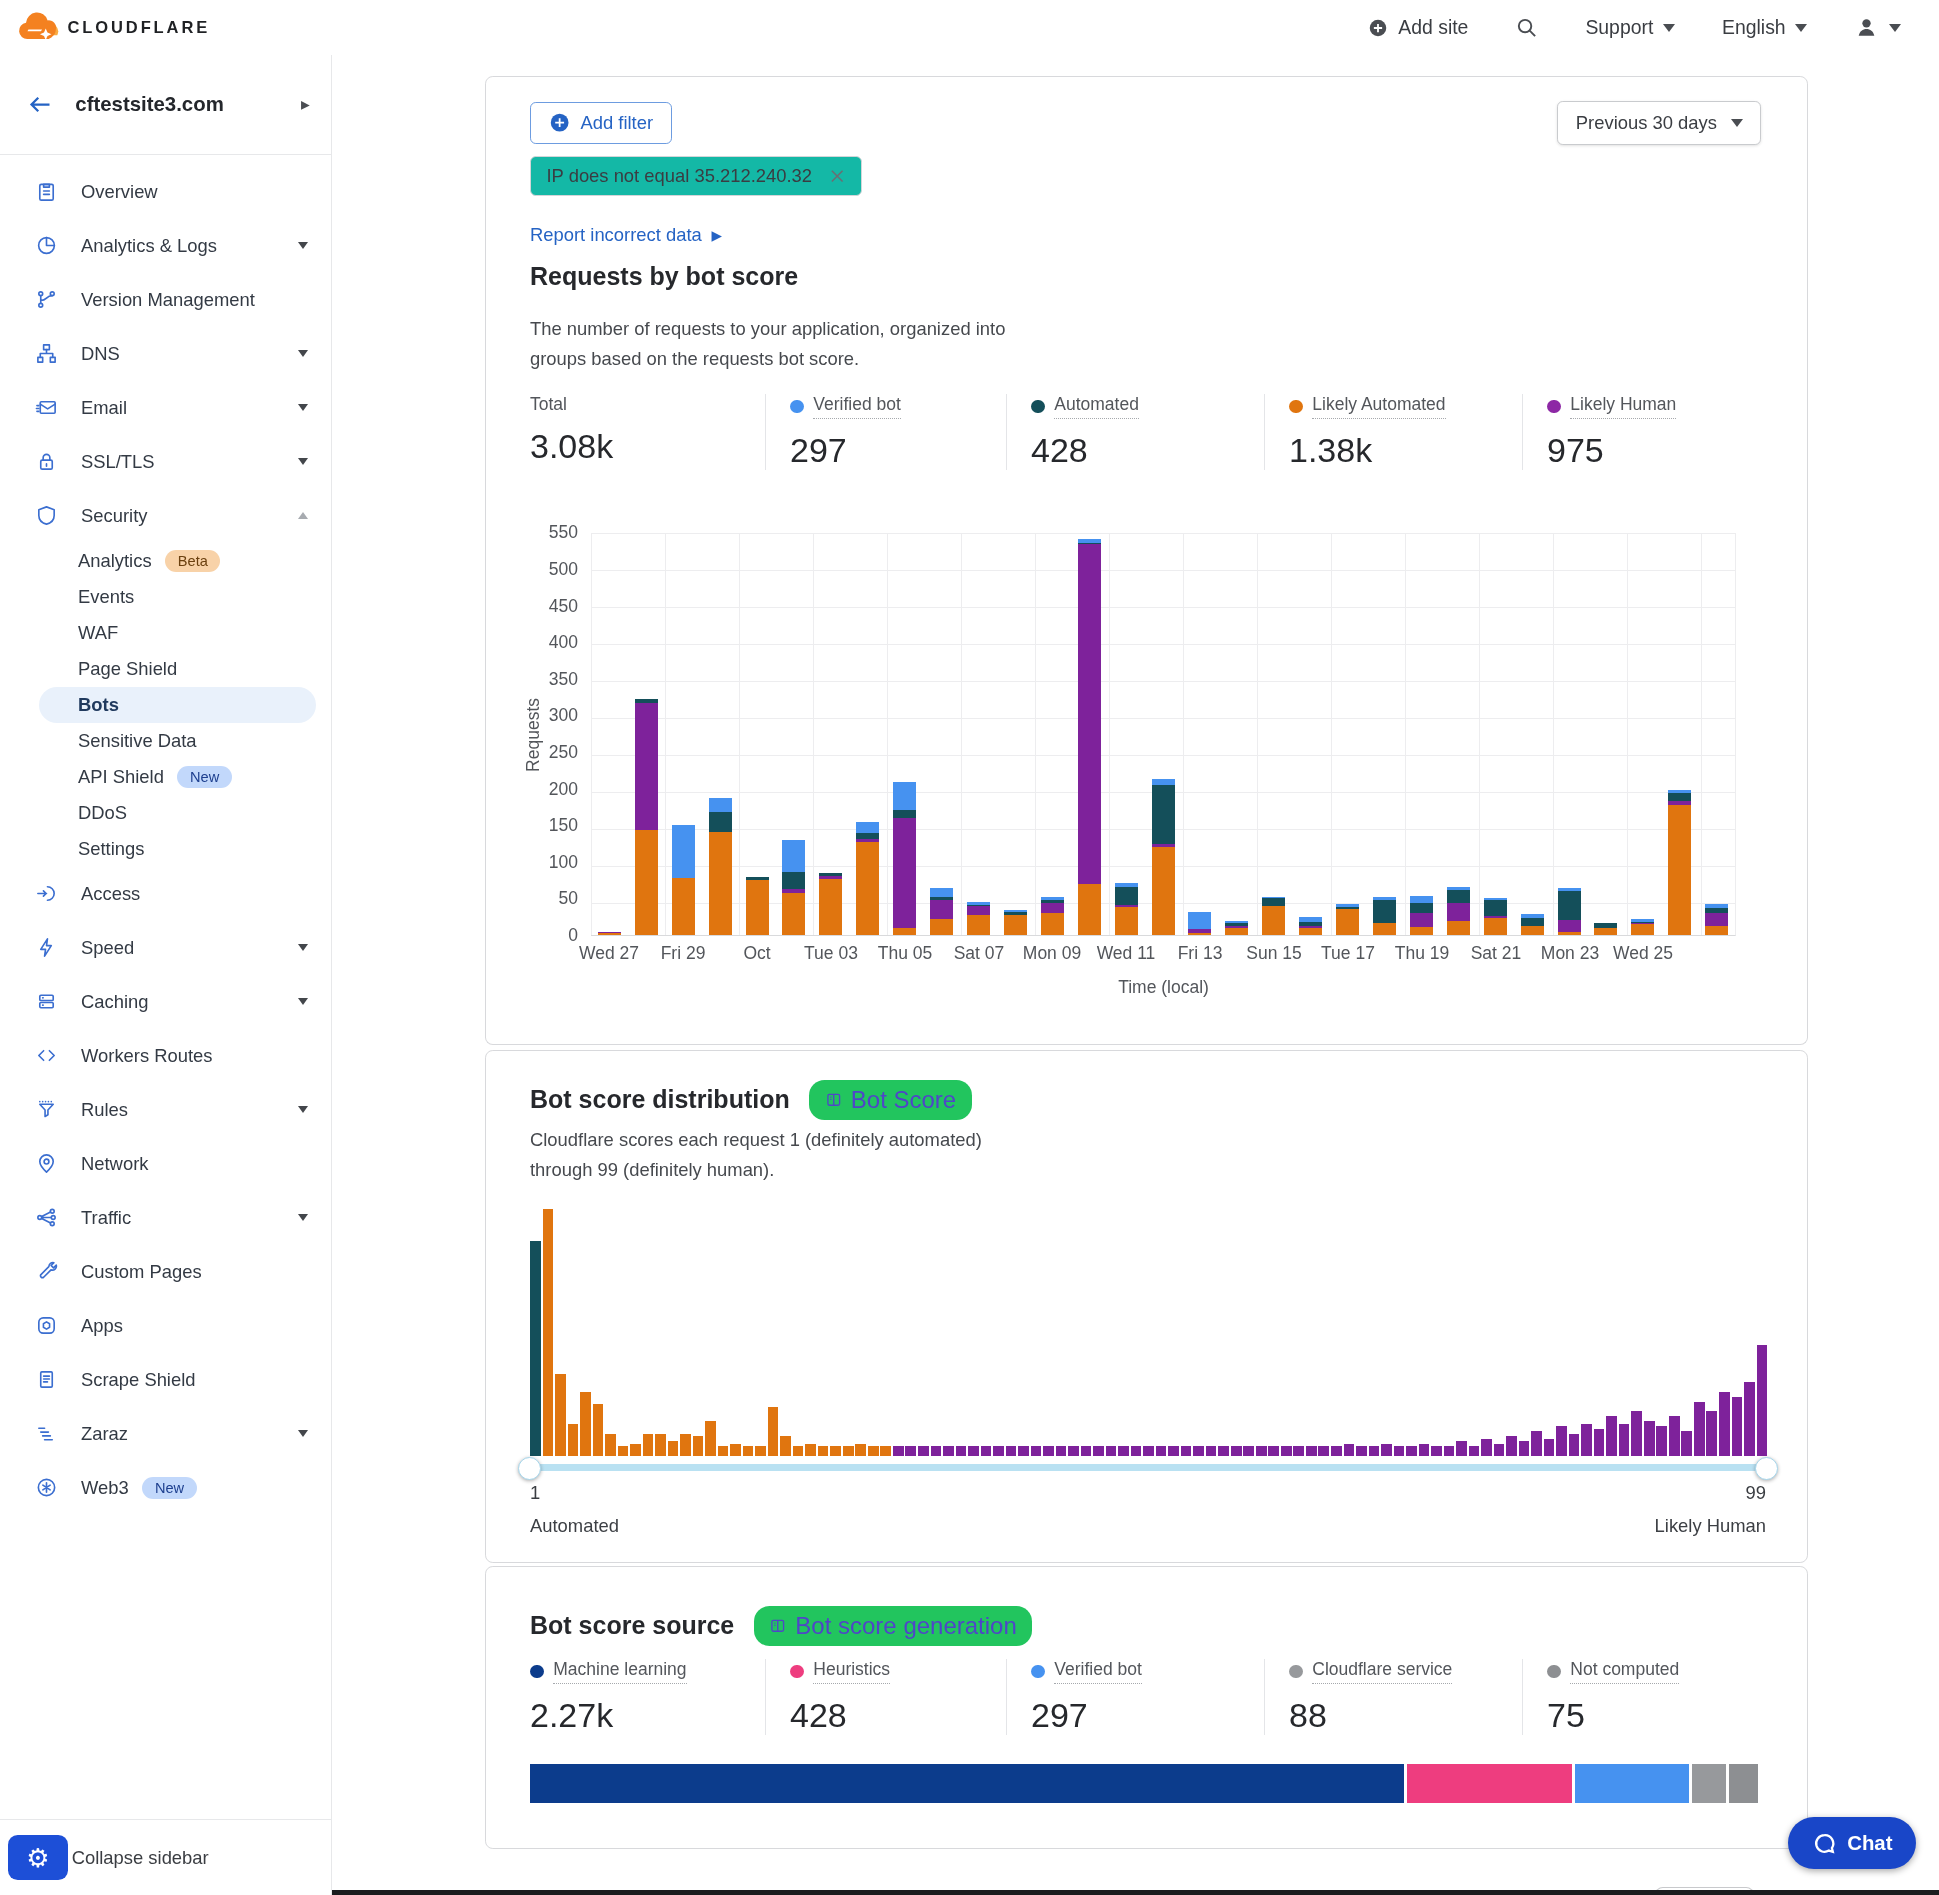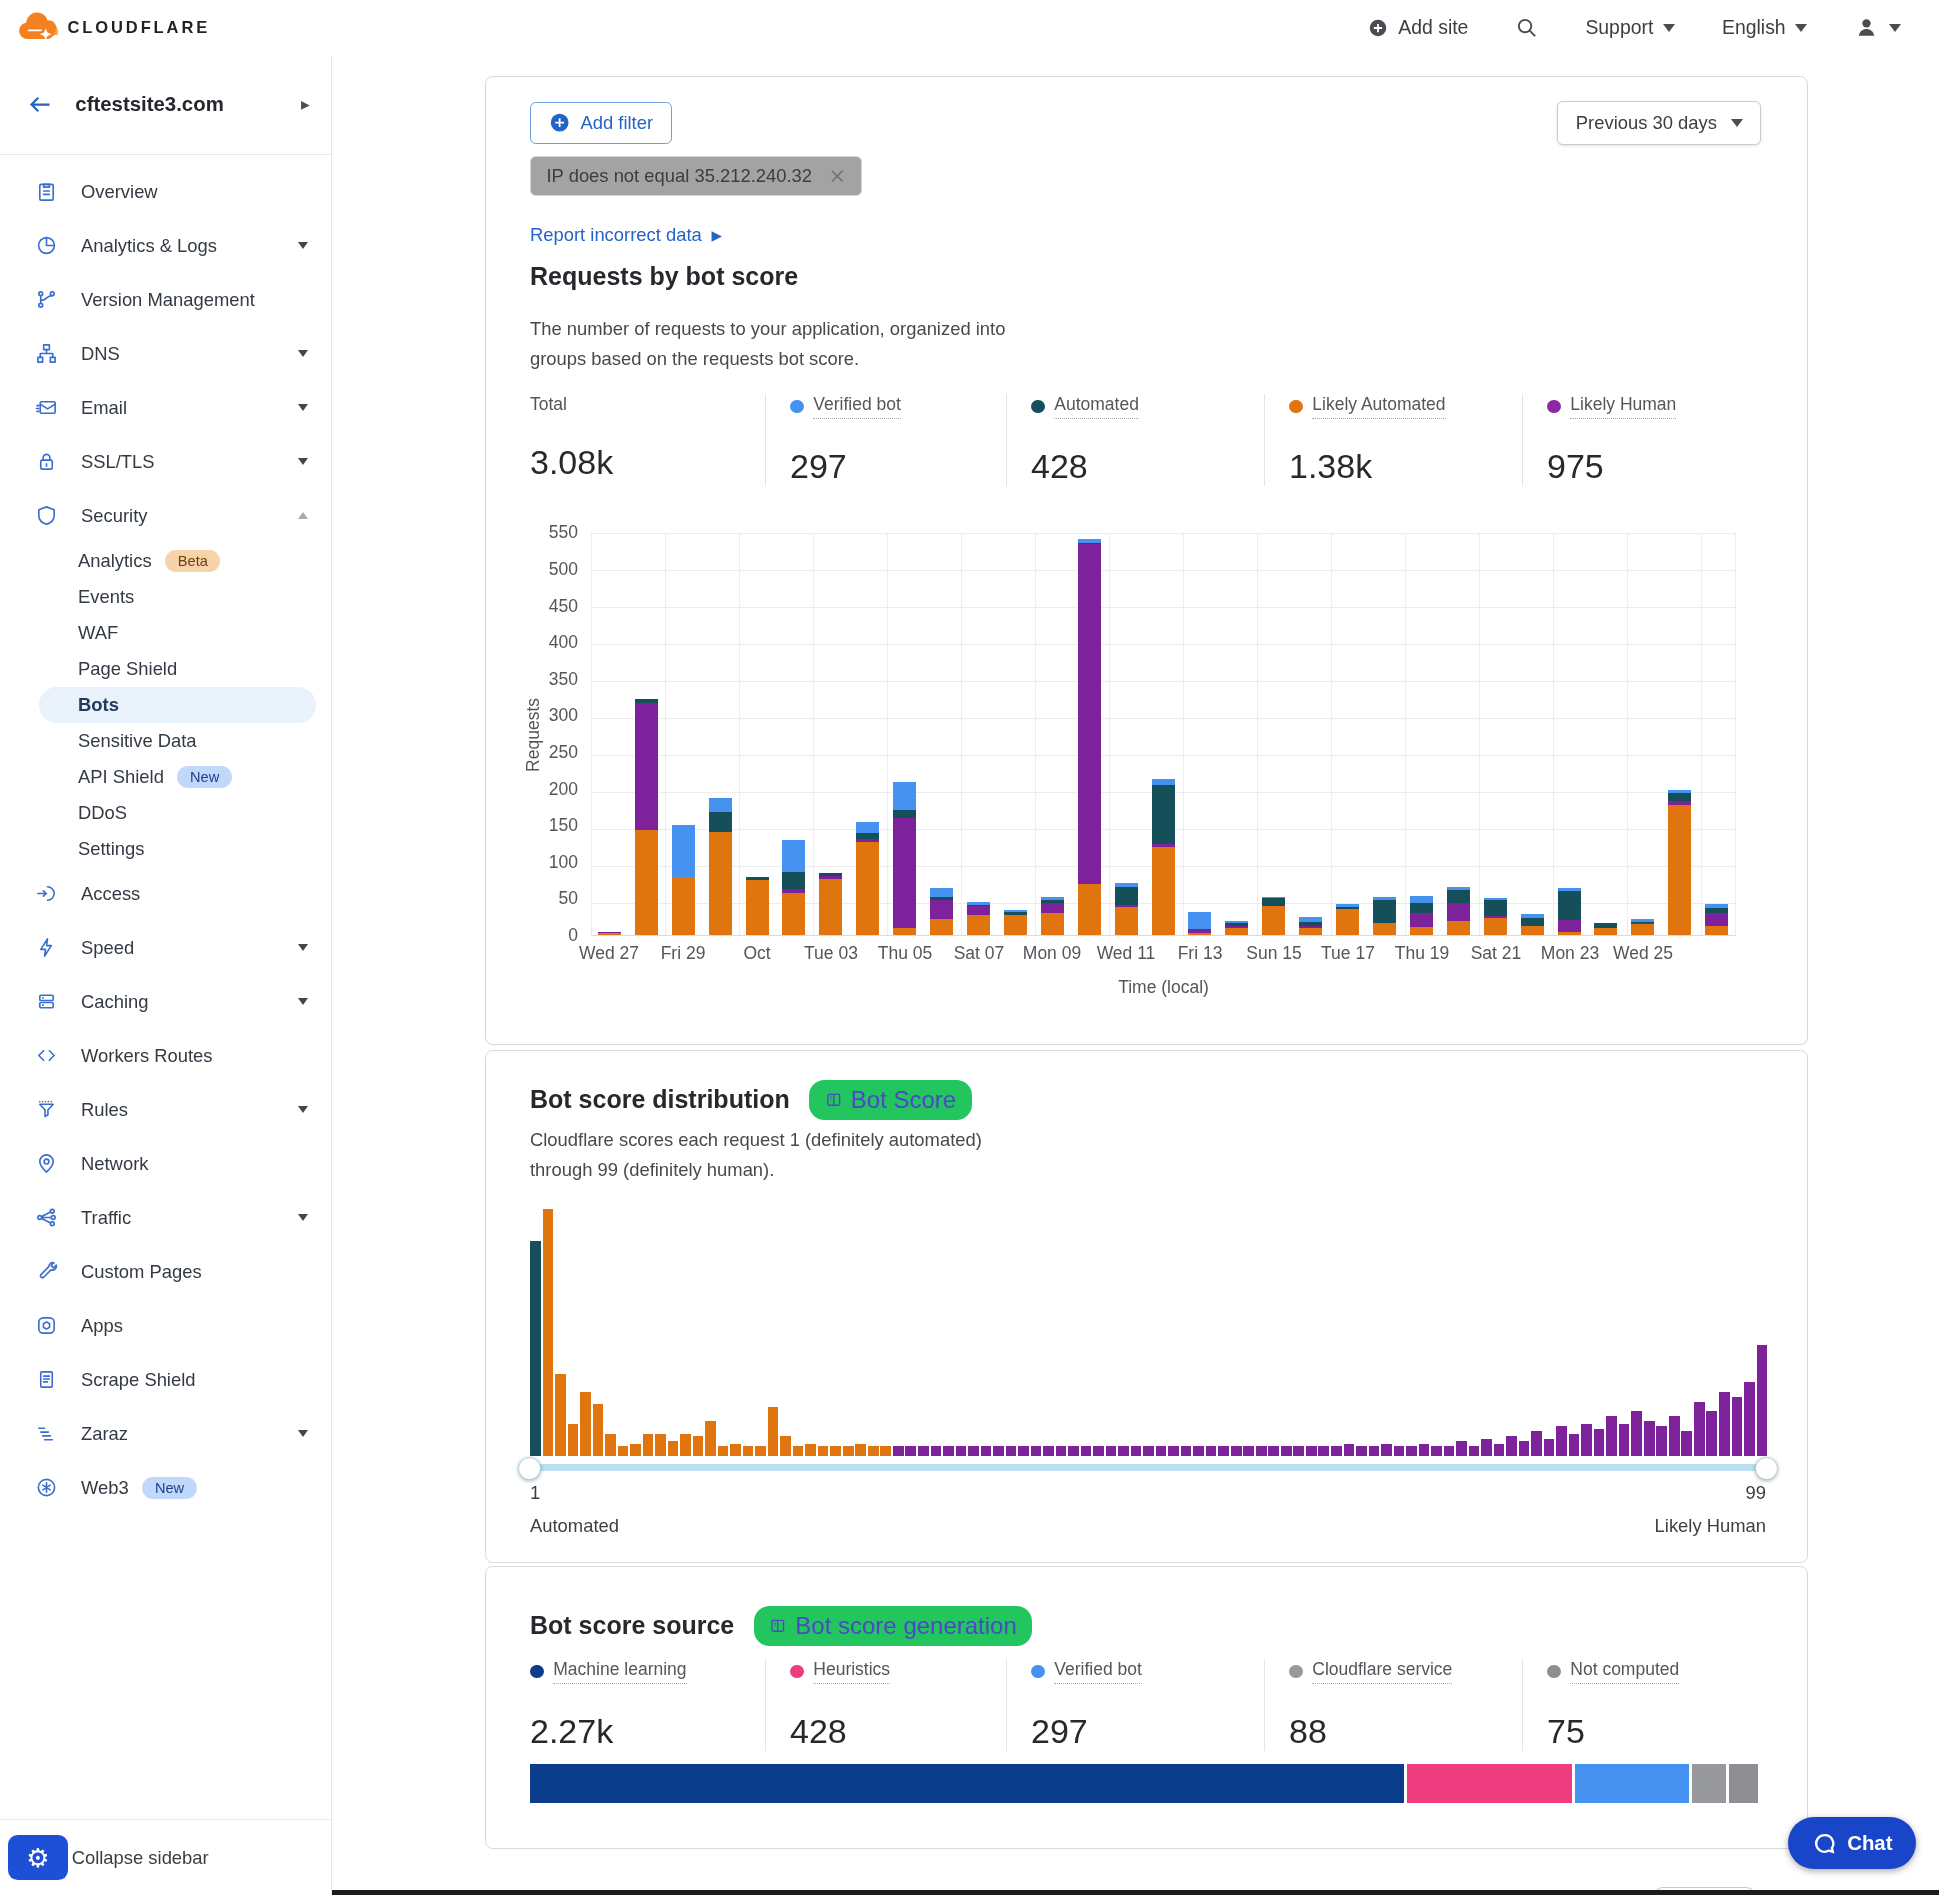--- a/index.html
+++ b/index.html
@@ -35,21 +35,21 @@
 
   
   .card{position:absolute;left:485px;width:1323px;background:#fff;border:1px solid #d8d9dc;border-radius:7.8px;}
   #card-filter{top:76px;height:137px;border-radius:7.8px 7.8px 0 0;}
   #card-report{top:212px;height:48px;border-top:none;border-radius:0;}
   #card-chart{top:258px;height:787px;border-top:none;border-radius:0 0 7.8px 7.8px;}
   #card-dist{top:1050px;height:513px;}
   #card-source{top:1566px;height:283px;}
 
   .add-filter-btn{position:absolute;left:44px;top:25px;height:42px;padding:0 17.5px;border:1px solid #6d9ce0;border-radius:5.8px;color:#2563c4;font-size:18.4px;display:flex;align-items:center;gap:10.7px;background:#fff;cursor:pointer;}
-  .filter-chip{position:absolute;left:44px;top:79px;height:40px;border:1px solid #d4d5d8;border-radius:5.8px;font-size:18.4px;color:#3a3d42;display:flex;align-items:center;gap:15.5px;padding:0 15.5px;background:#a3a3a3;}
+  .filter-chip{position:absolute;left:44px;top:79px;height:40px;border:1px solid #d4d5d8;border-radius:5.8px;font-size:18.4px;color:#3a3d42;display:flex;align-items:center;gap:15.5px;padding:0 15.5px;background:#14b8a6;}
   .chip-x{color:#6b6e73;cursor:pointer;display:flex;}
   .range-btn{position:absolute;right:46px;top:24px;height:44px;padding:0 17.5px;border:1px solid #c9cbce;border-radius:5.8px;font-size:18.4px;color:#3a3d42;display:flex;align-items:center;gap:13.6px;background:#fff;box-shadow:0 1px 2.9px rgba(0,0,0,.12);cursor:pointer;}
   .report-link{position:absolute;left:44px;top:11.6px;font-size:18.4px;color:#2563c4;display:flex;align-items:center;gap:9.7px;cursor:pointer;}
   .report-link .arr{font-size:13.6px;}
 
   .section-title{position:absolute;left:44px;top:4px;font-size:25px;font-weight:bold;color:#26282c;}
   .section-desc{position:absolute;left:44px;font-size:18.4px;color:#46494e;line-height:30px;}
   #card-chart .section-desc{top:56px;}
 
   .stats-row{position:absolute;left:44px;right:39px;display:flex;}
@@ -57,21 +57,21 @@
   #src-stats{top:92px;}
   .stat-col{padding-left:0;}
   .stat-col + .stat-col{border-left:1px solid #e4e5e8;padding-left:24px;}
   .stat-col:nth-child(1){width:235px;}
   .stat-col:nth-child(2){width:241px;}
   .stat-col:nth-child(3){width:258px;}
   .stat-col:nth-child(4){width:258px;}
   .stat-label{font-size:17.5px;color:#53565b;display:flex;align-items:center;gap:9.7px;}
   .stat-label .dot{width:13.6px;height:13.6px;border-radius:50%;flex:0 0 auto;}
   .stat-label .lbl.dotted{border-bottom:1.9px dotted #a6a9ad;padding-bottom:2.9px;cursor:pointer;}
-  .stat-value{font-size:34px;color:#26282c;margin-top:28px;font-weight:500;}
+  .stat-value{font-size:34px;color:#26282c;margin-top:12px;font-weight:500;}
 
   
   .ylabel{position:absolute;left:37px;top:275px;height:403px;display:flex;align-items:center;font-size:17.5px;color:#53565b;}
   .ylabel span{writing-mode:vertical-rl;transform:rotate(180deg);}
   .yticks{position:absolute;left:0;top:275px;width:92px;height:403px;}
   .ytick{position:absolute;right:0;text-align:right;font-size:17.5px;color:#53565b;}
   .plot{position:absolute;left:105px;top:275px;width:1145px;height:403px;
     background-image:repeating-linear-gradient(to bottom,#ededef 0 1px,transparent 1px 37px),repeating-linear-gradient(to right,#ededef 0 1px,transparent 1px 74px);
     border-right:1px solid #ededef;border-bottom:1px solid #d9dadc;}
   .bars{position:absolute;inset:0;display:flex;align-items:flex-end;}

